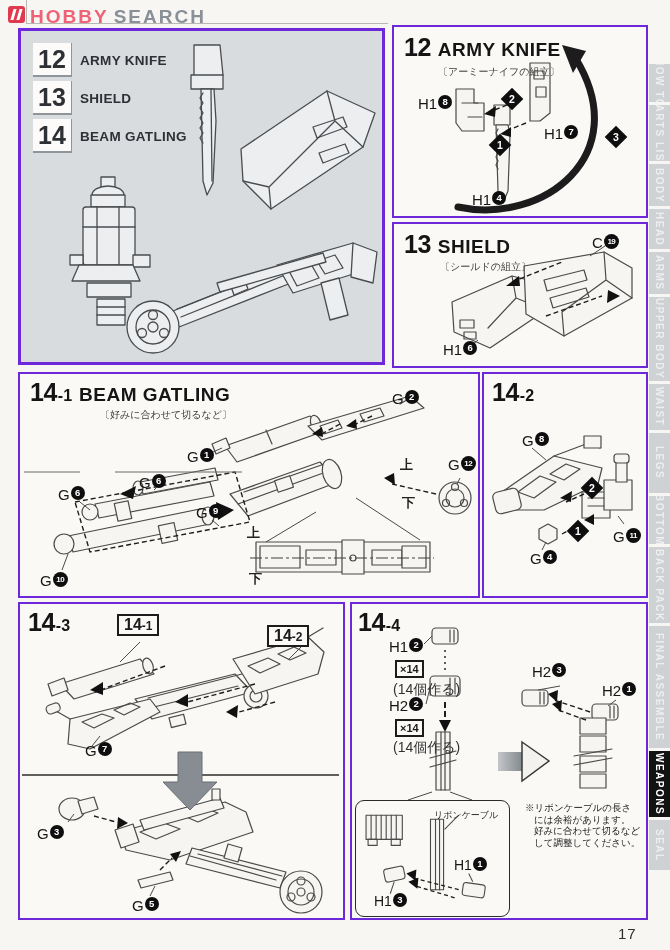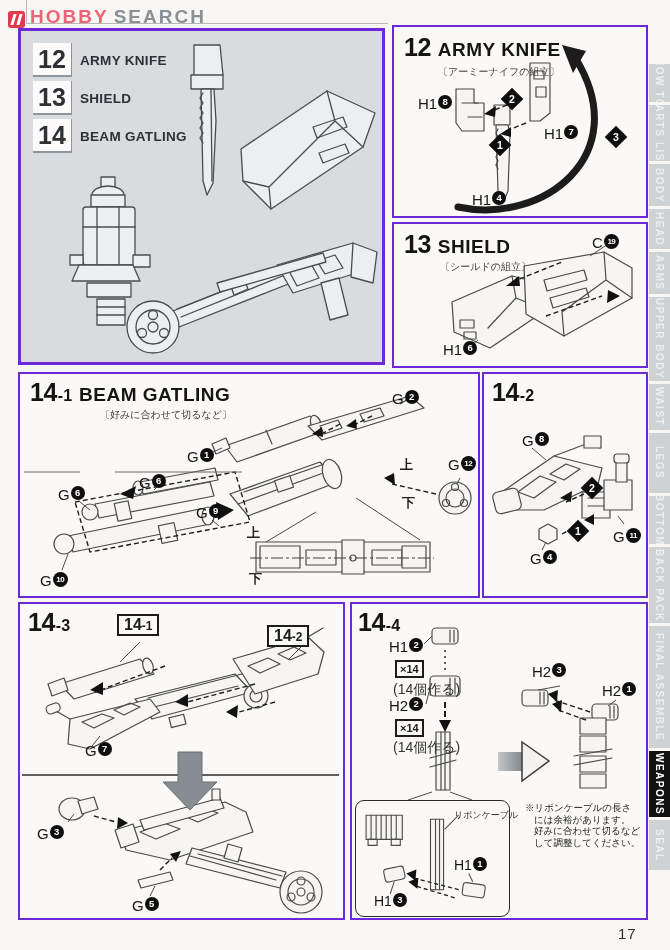--- a/index.html
+++ b/index.html
@@ -1,20 +1,20 @@
 <!DOCTYPE html>
 <html><head>
 <meta charset="utf-8">
 <style>
   html,body{margin:0;padding:0;background:#e9e8e4;}
   .page{position:relative;width:670px;height:950px;background:#f7f6f3;overflow:hidden;
         font-family:"Liberation Sans",sans-serif;color:#1c1c1c;}
   .page *{box-sizing:border-box;}
   
-  .logo{position:absolute;left:8px;top:6px;display:flex;align-items:flex-end;gap:5px;}
+  .logo{position:absolute;left:8px;top:6px;display:flex;align-items:flex-start;gap:5px;}
   .logo-icon{width:17px;height:17px;background:#e03a4e;border-radius:3px;position:relative;flex:0 0 auto;}
   .logo-icon::before{content:"";position:absolute;left:4px;top:3px;width:3px;height:11px;background:#fff;transform:skewX(-16deg);}
   .logo-icon::after{content:"";position:absolute;left:10px;top:3px;width:3px;height:11px;background:#fff;transform:skewX(-16deg);}
   .logo-hobby{font-size:19px;font-weight:bold;letter-spacing:2px;color:#ee6476;}
   .logo-search{font-size:19px;font-weight:bold;letter-spacing:2px;color:#8a9097;}
   .hairline{position:absolute;background:#b8b8b4;}
   
   .panel{position:absolute;border:2px solid #6d28d9;background:#faf9f6;}
   .panel-overview{border-width:3px;background:#d9dcde;}
   .draw{position:absolute;left:0;top:0;width:100%;height:100%;}
@@ -601,21 +601,21 @@
         <g fill="#111" stroke="none">
           <polygon points="50,72 60,68 59,79"></polygon>
           <polygon points="52,80 62,76 61,87"></polygon>
         </g>
         <g stroke="#4a4a4a" stroke-width="1" fill="none">
           <path d="M102,14 L88,28"></path>
           <path d="M34,92 L38,80"></path>
           <path d="M112,72 L116,80"></path>
         </g>
       </svg>
-      <div class="inset-label" style="left:78px;top:8px;margin-left:20px;">リボンケーブル</div>
+      <div class="inset-label" style="left:78px;top:8px;">リボンケーブル</div>
       <div class="part-label" style="left:98px;top:56px;font-size:14px;">
         <span>H1</span>
         <span class="pn">1</span>
       </div>
       <div class="part-label" style="left:18px;top:92px;font-size:14px;">
         <span>H1</span>
         <span class="pn">3</span>
       </div>
     </div>
 

